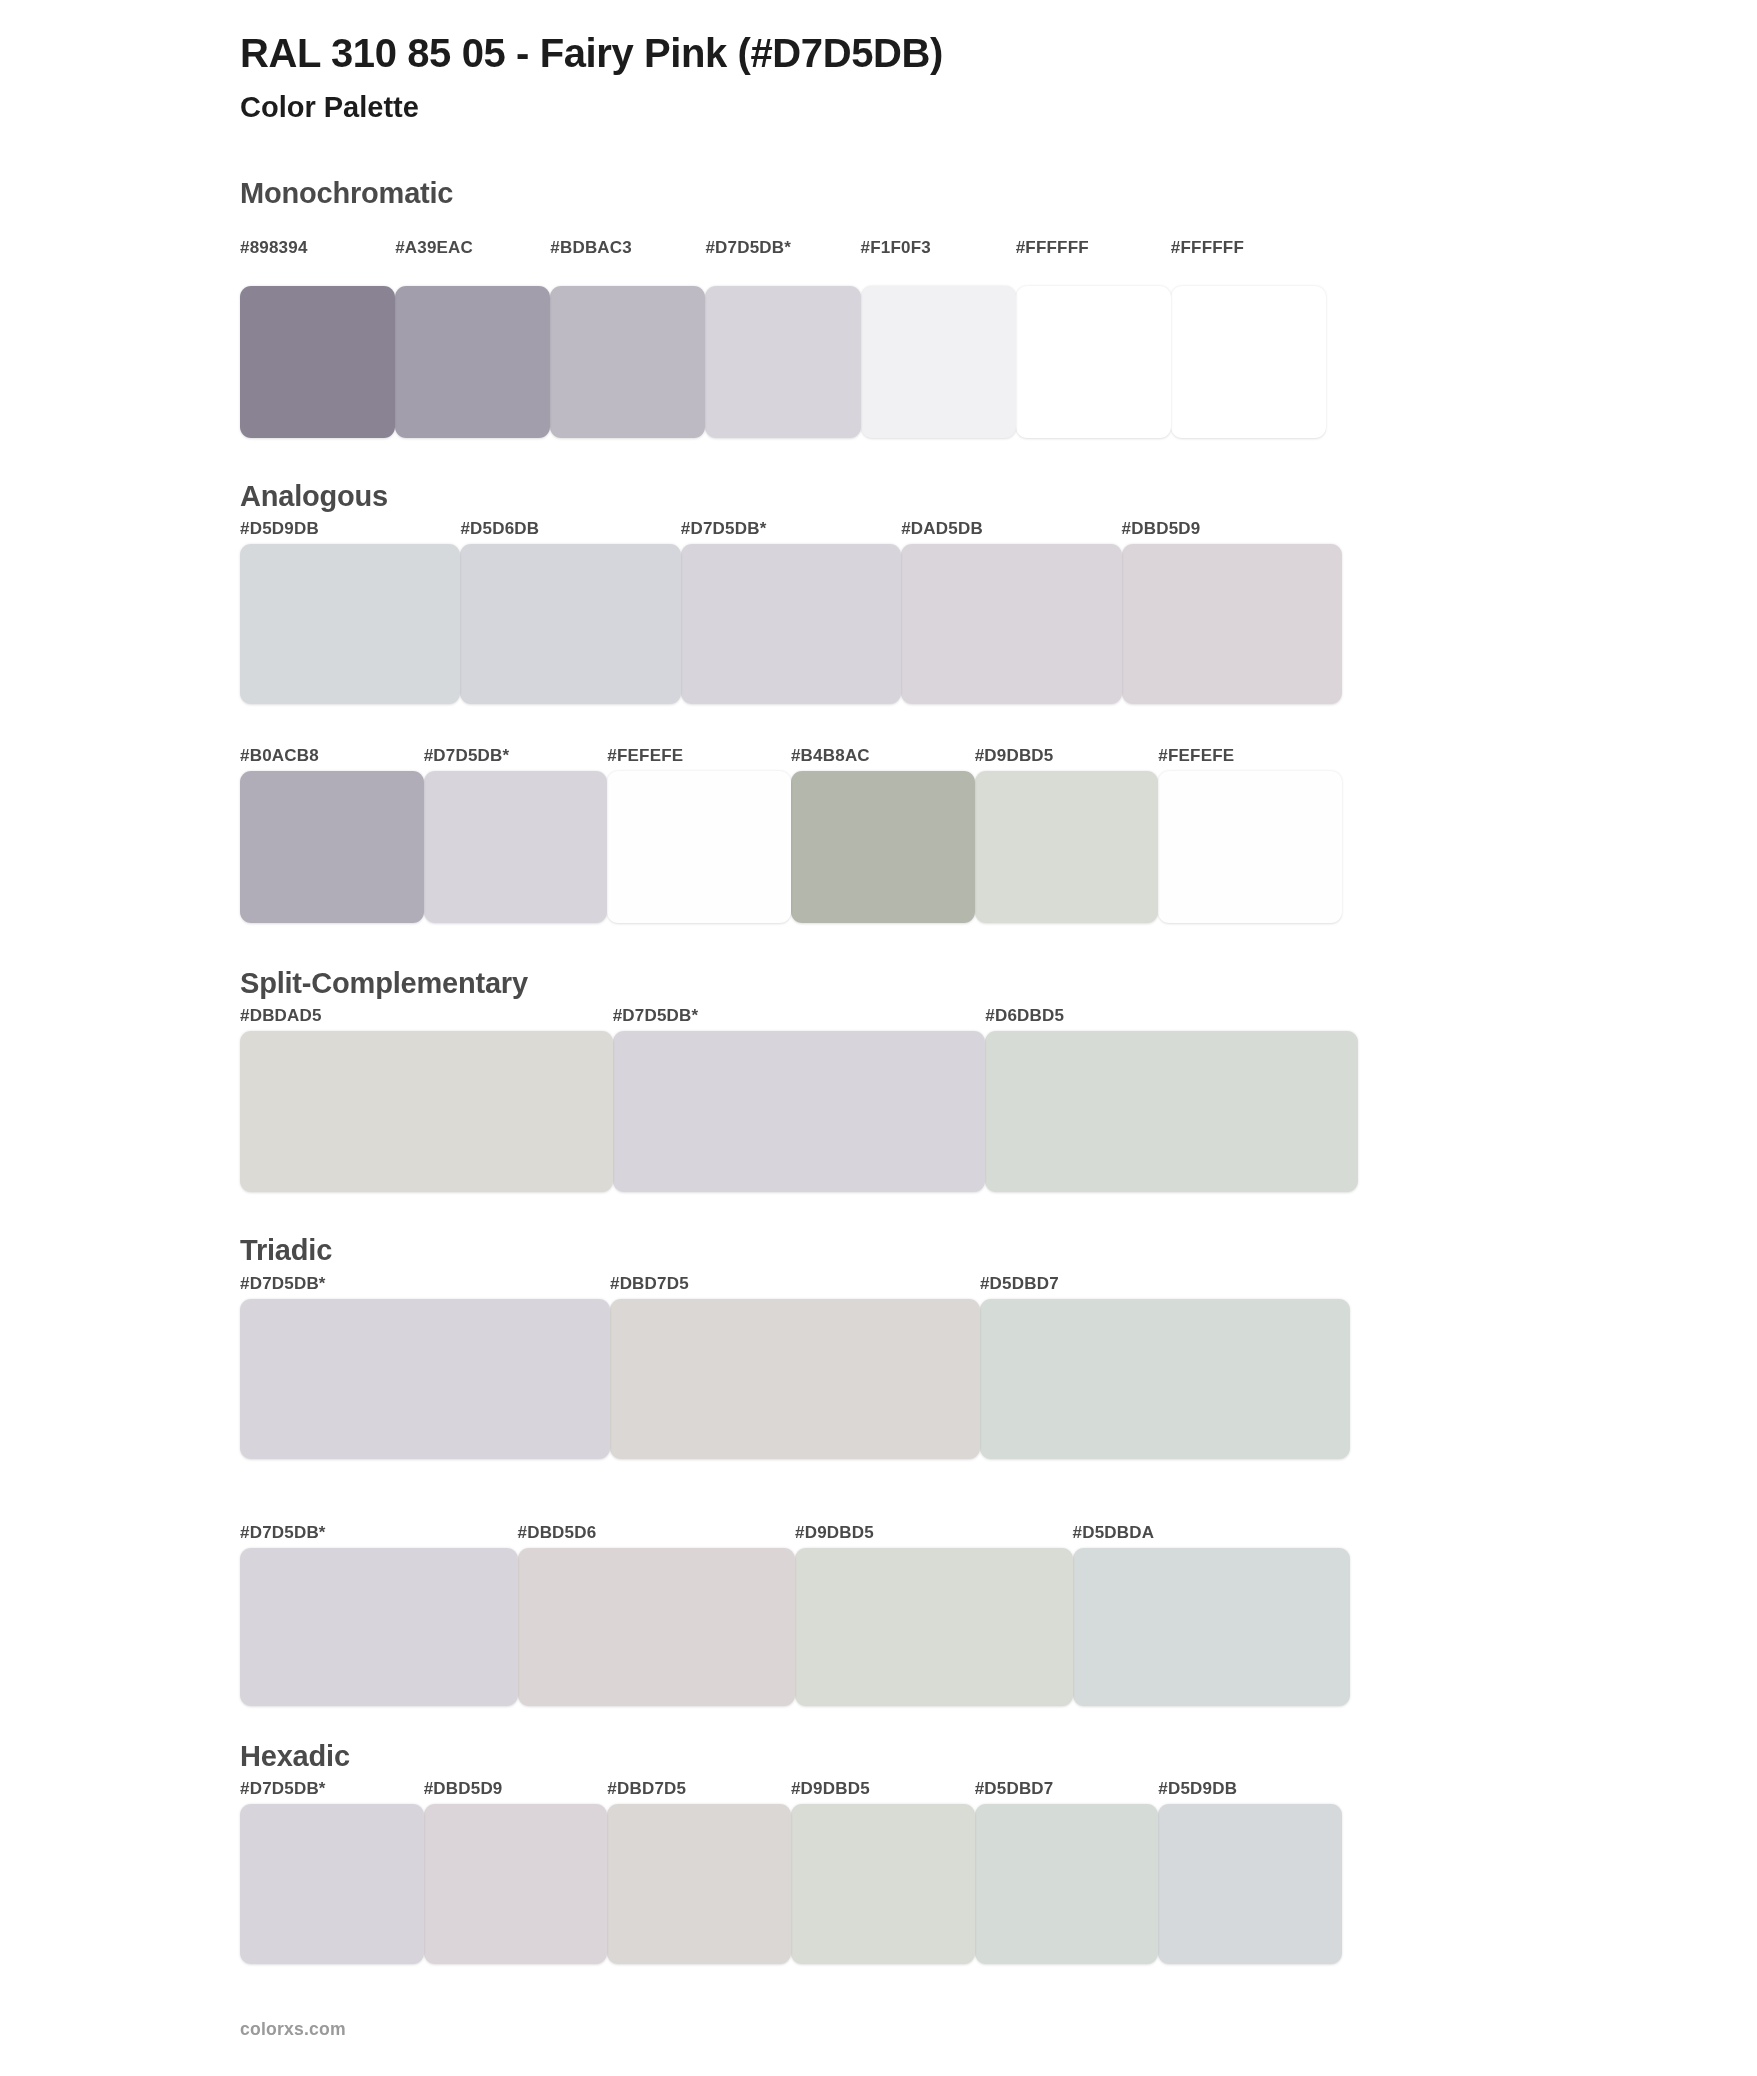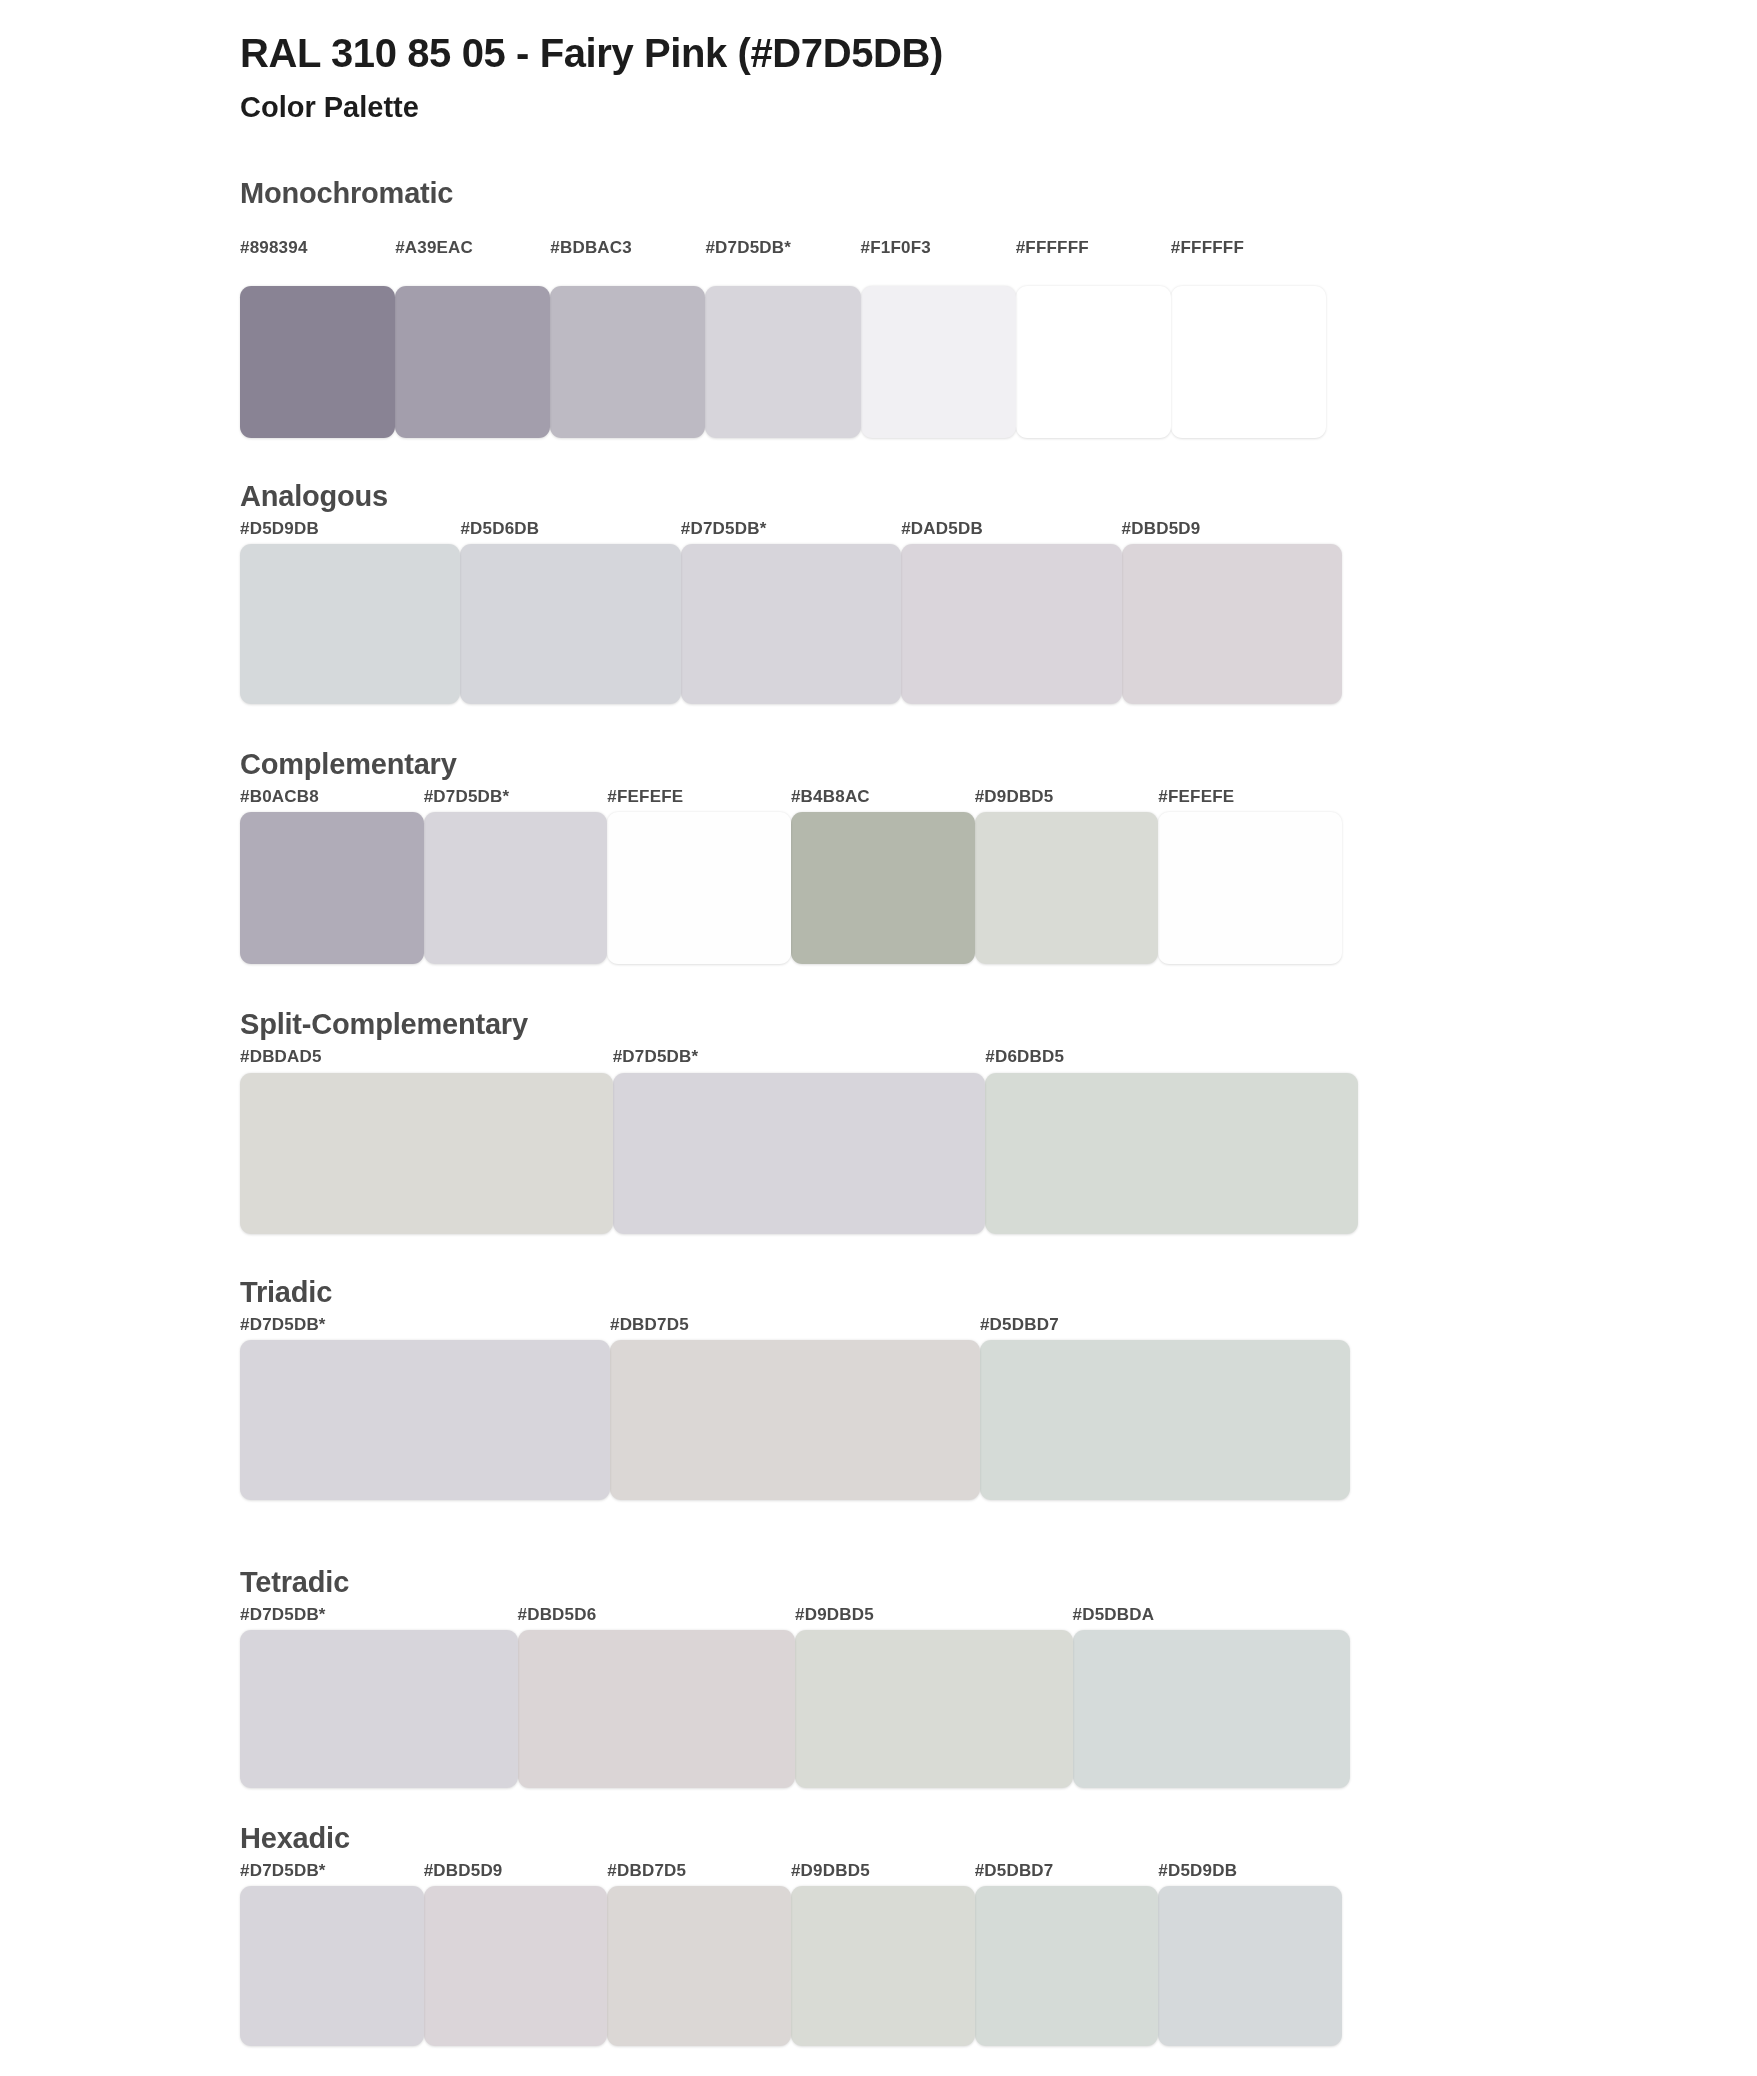--- a/index.html
+++ b/index.html
@@ -157,21 +157,20 @@
         </div>
         <div class="swatches row-ana">
           <div class="swatch ana-swatch" title="#D5D9DB" style="flex: 0 0 20%; background: rgb(213, 217, 219); z-index: 5;"></div>
           <div class="swatch ana-swatch" title="#D5D6DB" style="flex: 0 0 20%; background: rgb(213, 214, 219); z-index: 4;"></div>
           <div class="swatch ana-swatch" title="#D7D5DB*" style="flex: 0 0 20%; background: rgb(215, 213, 219); z-index: 3;"></div>
           <div class="swatch ana-swatch" title="#DAD5DB" style="flex: 0 0 20%; background: rgb(218, 213, 219); z-index: 2;"></div>
           <div class="swatch ana-swatch" title="#DBD5D9" style="flex: 0 0 20%; background: rgb(219, 213, 217); z-index: 1;"></div>
         </div>
       </div>
       <div class="section sec-comp">
-        <div class="section-title">Complementary</div>
         <div class="labels row-comp">
           <div class="swatch-label" style="flex: 0 0 16.6667%;">#B0ACB8</div>
           <div class="swatch-label" style="flex: 0 0 16.6667%;">#D7D5DB*</div>
           <div class="swatch-label" style="flex: 0 0 16.6667%;">#FEFEFE</div>
           <div class="swatch-label" style="flex: 0 0 16.6667%;">#B4B8AC</div>
           <div class="swatch-label" style="flex: 0 0 16.6667%;">#D9DBD5</div>
           <div class="swatch-label" style="flex: 0 0 16.6667%;">#FEFEFE</div>
         </div>
         <div class="swatches row-comp">
           <div class="swatch comp-swatch" title="#B0ACB8" style="flex: 0 0 16.6667%; background: rgb(176, 172, 184); z-index: 6;"></div>
@@ -202,21 +201,20 @@
           <div class="swatch-label" style="flex: 0 0 33.3333%;">#DBD7D5</div>
           <div class="swatch-label" style="flex: 0 0 33.3333%;">#D5DBD7</div>
         </div>
         <div class="swatches row-tri">
           <div class="swatch tri-swatch" title="#D7D5DB*" style="flex: 0 0 33.3333%; background: rgb(215, 213, 219); z-index: 3;"></div>
           <div class="swatch tri-swatch" title="#DBD7D5" style="flex: 0 0 33.3333%; background: rgb(219, 215, 213); z-index: 2;"></div>
           <div class="swatch tri-swatch" title="#D5DBD7" style="flex: 0 0 33.3333%; background: rgb(213, 219, 215); z-index: 1;"></div>
         </div>
       </div>
       <div class="section sec-tet">
-        <div class="section-title">Tetradic</div>
         <div class="labels row-tet">
           <div class="swatch-label" style="flex: 0 0 25%;">#D7D5DB*</div>
           <div class="swatch-label" style="flex: 0 0 25%;">#DBD5D6</div>
           <div class="swatch-label" style="flex: 0 0 25%;">#D9DBD5</div>
           <div class="swatch-label" style="flex: 0 0 25%;">#D5DBDA</div>
         </div>
         <div class="swatches row-tet">
           <div class="swatch tet-swatch" title="#D7D5DB*" style="flex: 0 0 25%; background: rgb(215, 213, 219); z-index: 4;"></div>
           <div class="swatch tet-swatch" title="#DBD5D6" style="flex: 0 0 25%; background: rgb(219, 213, 214); z-index: 3;"></div>
           <div class="swatch tet-swatch" title="#D9DBD5" style="flex: 0 0 25%; background: rgb(217, 219, 213); z-index: 2;"></div>

